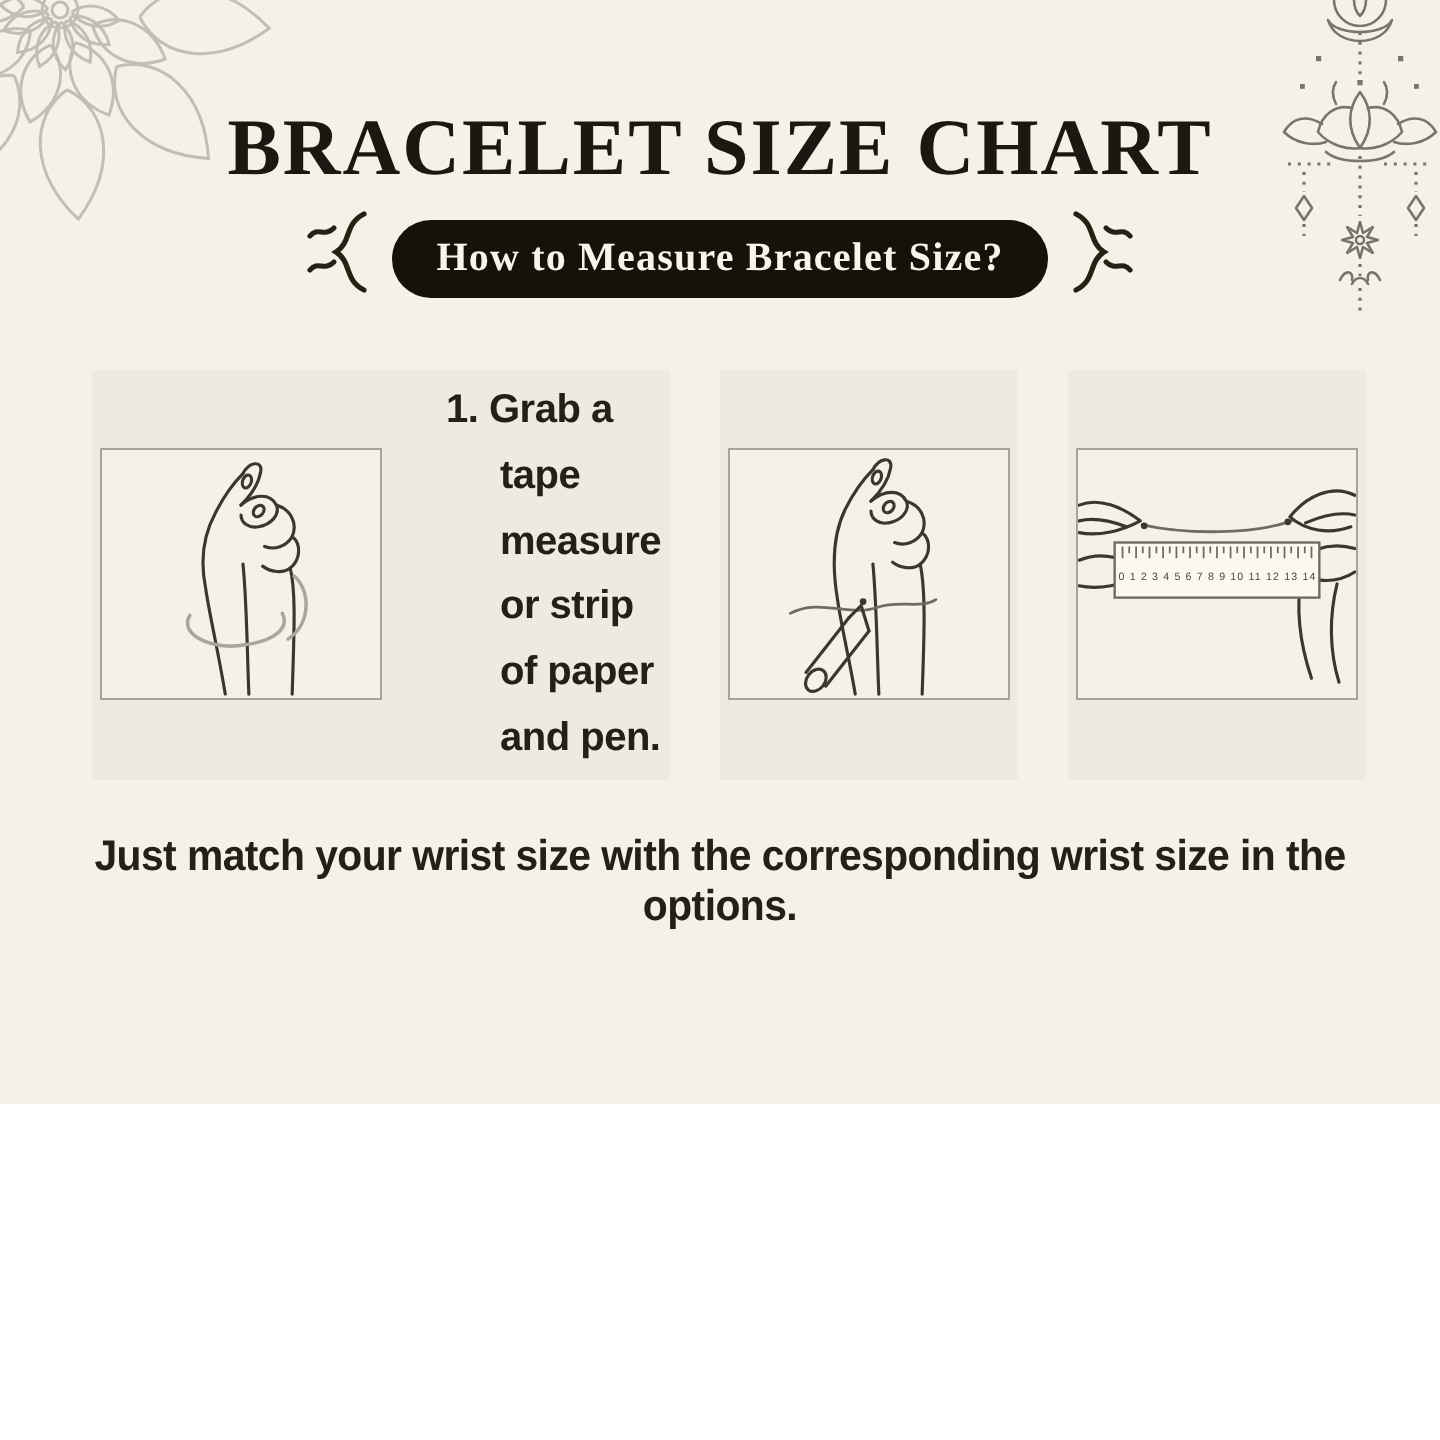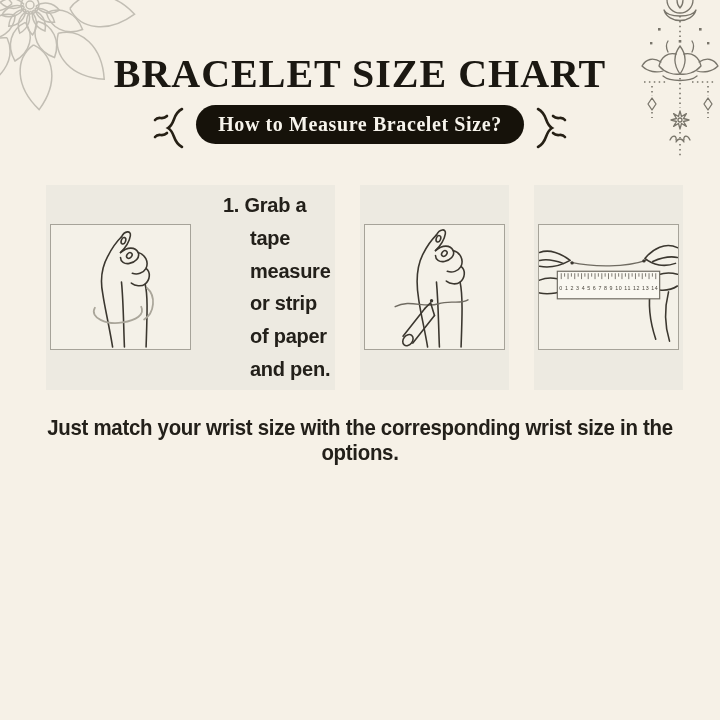--- a/index.html
+++ b/index.html
@@ -3,29 +3,29 @@
 <meta charset="utf-8">
 <style>
   :root{
     --page-bg:#f6f1e7; --panel-bg:#edeae1; --tile-bg:#f4f1e8; --tile-border:#a6a399;
     --title-ink:#1b1812; --badge-bg:#16120a; --badge-text:#f7f4ec; --body-ink:#23201a;
     --sketch-ink:#3b372f; --sketch-muted:#aaa69a; --ornament-ink:#79756b; --mandala-ink:#c2beb4;
   }
   *{box-sizing:border-box;}
   html,body{margin:0;padding:0;}
   body{font-family:"Liberation Sans",sans-serif;}
-  .page{position:relative;width:720px;height:720px;background:var(--page-bg);overflow:hidden;}
+  .page{position:relative;width:720px;height:552px;background:var(--page-bg);overflow:hidden;}
 
   .corner-flower{position:absolute;top:0;left:0;pointer-events:none;}
   .hanging-ornament{position:absolute;top:-6px;left:630px;pointer-events:none;}
 
   .title{margin:50px 30px 0;text-align:center;font-family:"Liberation Serif",serif;
          font-weight:700;font-size:40px;line-height:47px;letter-spacing:1px;color:var(--title-ink);}
 
-  .badge-row{display:flex;justify-content:center;align-items:flex-start;gap:9px;margin-top:8px;height:44px;}
+  .badge-row{display:flex;justify-content:center;align-items:flex-end;gap:9px;margin-top:8px;height:44px;}
   .badge{background:var(--badge-bg);color:var(--badge-text);font-family:"Liberation Serif",serif;
          font-weight:700;font-size:20px;letter-spacing:.6px;padding:8px 22px;border-radius:22px;}
 
   .steps{margin:36px 40px 0 46px;width:634px;display:flex;flex-direction:row;gap:25px;}
   .step{display:flex;align-items:center;background:var(--panel-bg);padding:4px;}
   .illus{flex:none;width:141px;height:126px;background:var(--tile-bg);
          border:1px solid var(--tile-border);}
   .illus svg{display:block;width:100%;height:100%;}
   .step-text{margin:0 0 0 32px;padding-left:27px;text-indent:-27px;max-width:470px;
              font-size:20px;font-weight:600;line-height:1.64;letter-spacing:-0.25px;color:var(--body-ink);}

